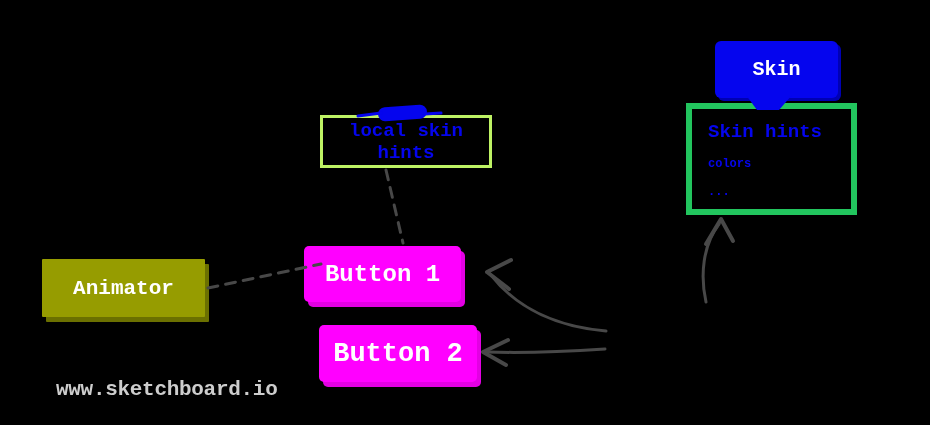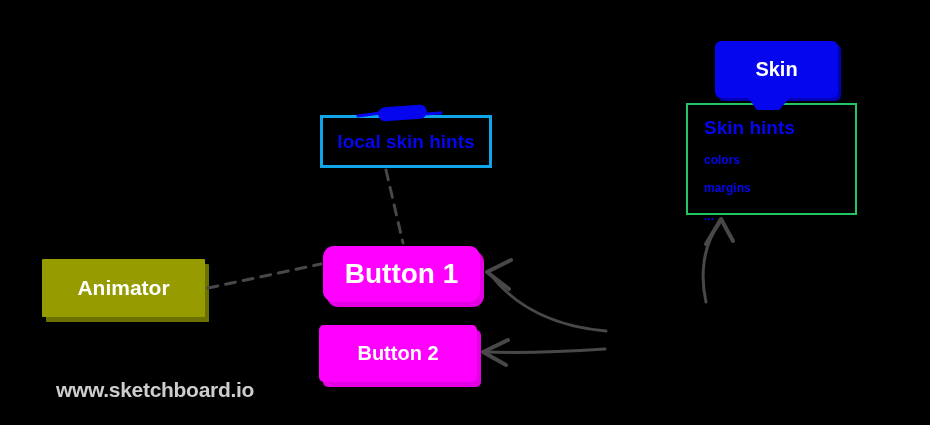--- a/index.html
+++ b/index.html
@@ -1,52 +1,52 @@
 <!DOCTYPE html>
 <html><head>
 <meta charset="utf-8">
 <style>
   html,body{margin:0;padding:0;background:#000;}
   .canvas{
     position:relative;width:915px;height:425px;background:#000000;
-    font-family:Liberation Sans, sans-serif;overflow:hidden;
+    font-family:Liberation Mono, monospace;overflow:hidden;
   }
   .node{
     position:absolute;display:flex;align-items:center;justify-content:center;
     font-weight:bold;box-sizing:border-box;text-align:center;
   }
   .node-skin{
     left:715px;top:41px;width:123px;height:57px;
     background:#0505ee;color:#ffffff;font-size:20px;border-radius:6px;
     box-shadow:3px 3px 0 #0000b4;
   }
   .node-skin-hints{
     left:686px;top:103px;width:171px;height:112px;
-    border:2px solid #22c55e;background:transparent;color:#0505ee;
+    border:6px solid #22c55e;background:transparent;color:#0505ee;
     display:block;padding:13px 0 0 16px;text-align:left;
   }
   .sh-title{font-size:19px;line-height:20px;}
   .sh-item{font-size:12px;line-height:12px;margin-top:16px;}
   .node-local-skin-hints{
     left:320px;top:115px;width:172px;height:53px;
-    border:3px solid #0ea5e9;background:transparent;color:#0505ee;font-size:19px;
+    border:3px solid #bef264;background:transparent;color:#0505ee;font-size:19px;
   }
   .node-animator{
     left:42px;top:259px;width:163px;height:58px;
     background:#969c00;color:#ffffff;font-size:21px;border-radius:1px;
     box-shadow:4px 5px 0 #6b7000;
   }
   .node-button1{
-    left:323px;top:246px;width:157px;height:56px;
-    background:#ff00ff;color:#ffffff;font-size:28px;border-radius:11px;
+    left:304px;top:246px;width:157px;height:56px;
+    background:#ff00ff;color:#ffffff;font-size:24px;border-radius:5px;
     box-shadow:4px 5px 0 #e300e3;
   }
   .node-button2{
     left:319px;top:325px;width:158px;height:57px;
-    background:#ff00ff;color:#ffffff;font-size:20px;border-radius:5px;
+    background:#ff00ff;color:#ffffff;font-size:27px;border-radius:5px;
     box-shadow:4px 5px 0 #e300e3;
   }
   .node-button-skinlet{
     left:606px;top:303px;width:201px;height:58px;
     background:#0a9a0a;color:#ffffff;font-size:21px;border-radius:7px;
     box-shadow:4px 5px 0 #077207;
   }
   .watermark{
     position:absolute;left:24px;top:378px;
     color:#cdcdcd;font-size:21px;font-weight:bold;letter-spacing:-0.3px;margin-left:32px;
@@ -64,21 +64,20 @@
 
 <div class="canvas">
 
   <div class="node node-skin">
     <span>Skin</span>
   </div>
 
   <div class="node node-skin-hints">
     <div class="sh-title">Skin hints</div>
     <div class="sh-item">colors</div>
-    <div class="sh-item">margins</div>
     <div class="sh-item">...</div>
   </div>
 
   <div class="node node-local-skin-hints">
     <span>local skin hints</span>
   </div>
 
   <div class="node node-animator">
     <span>Animator</span>
   </div>

